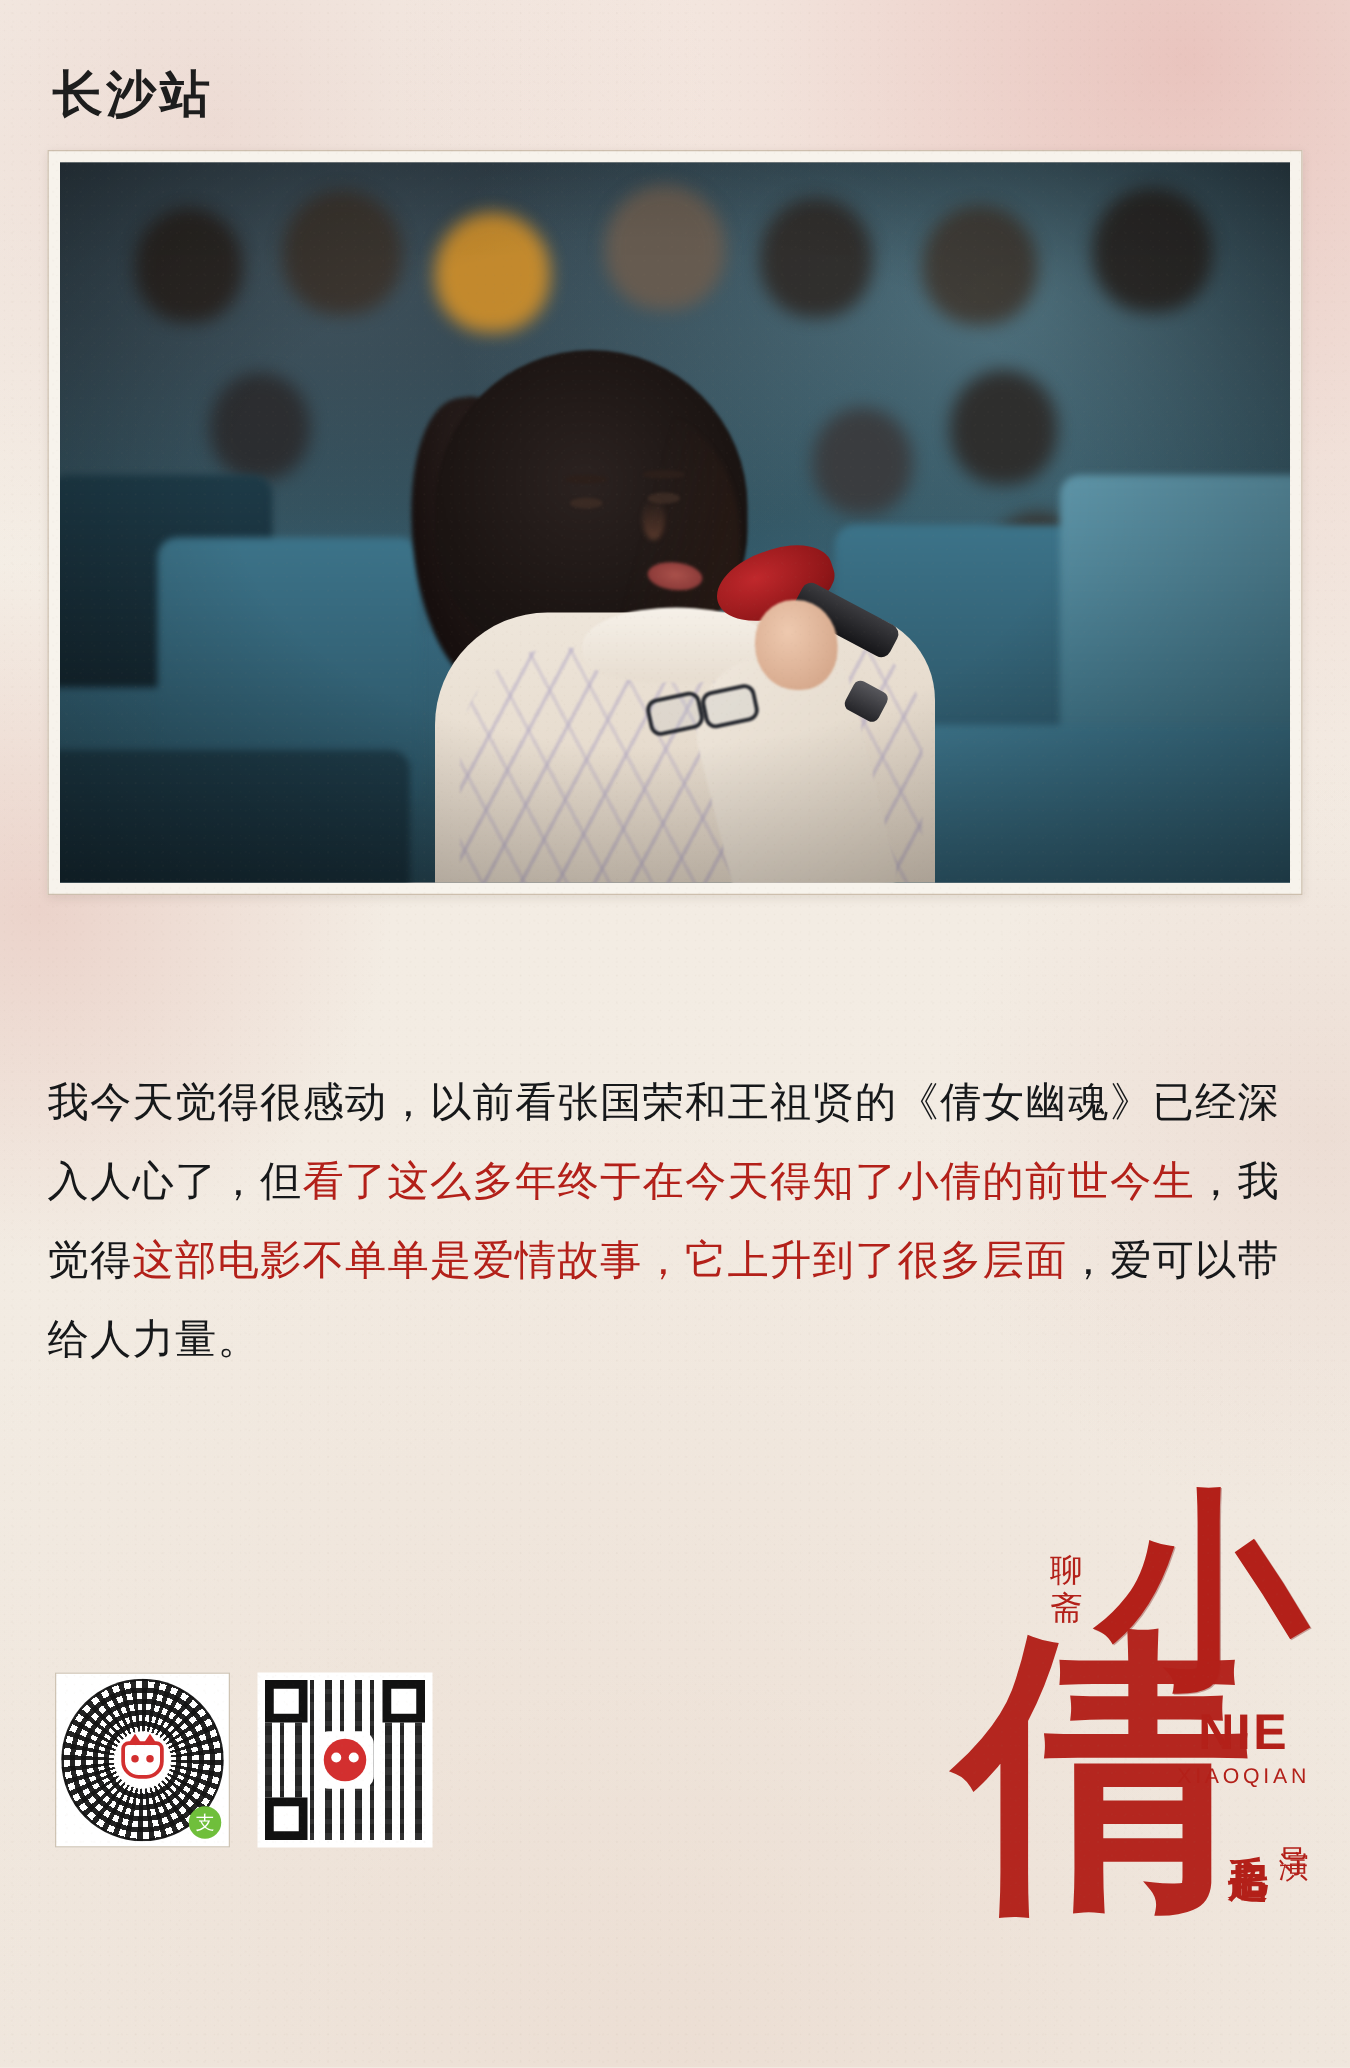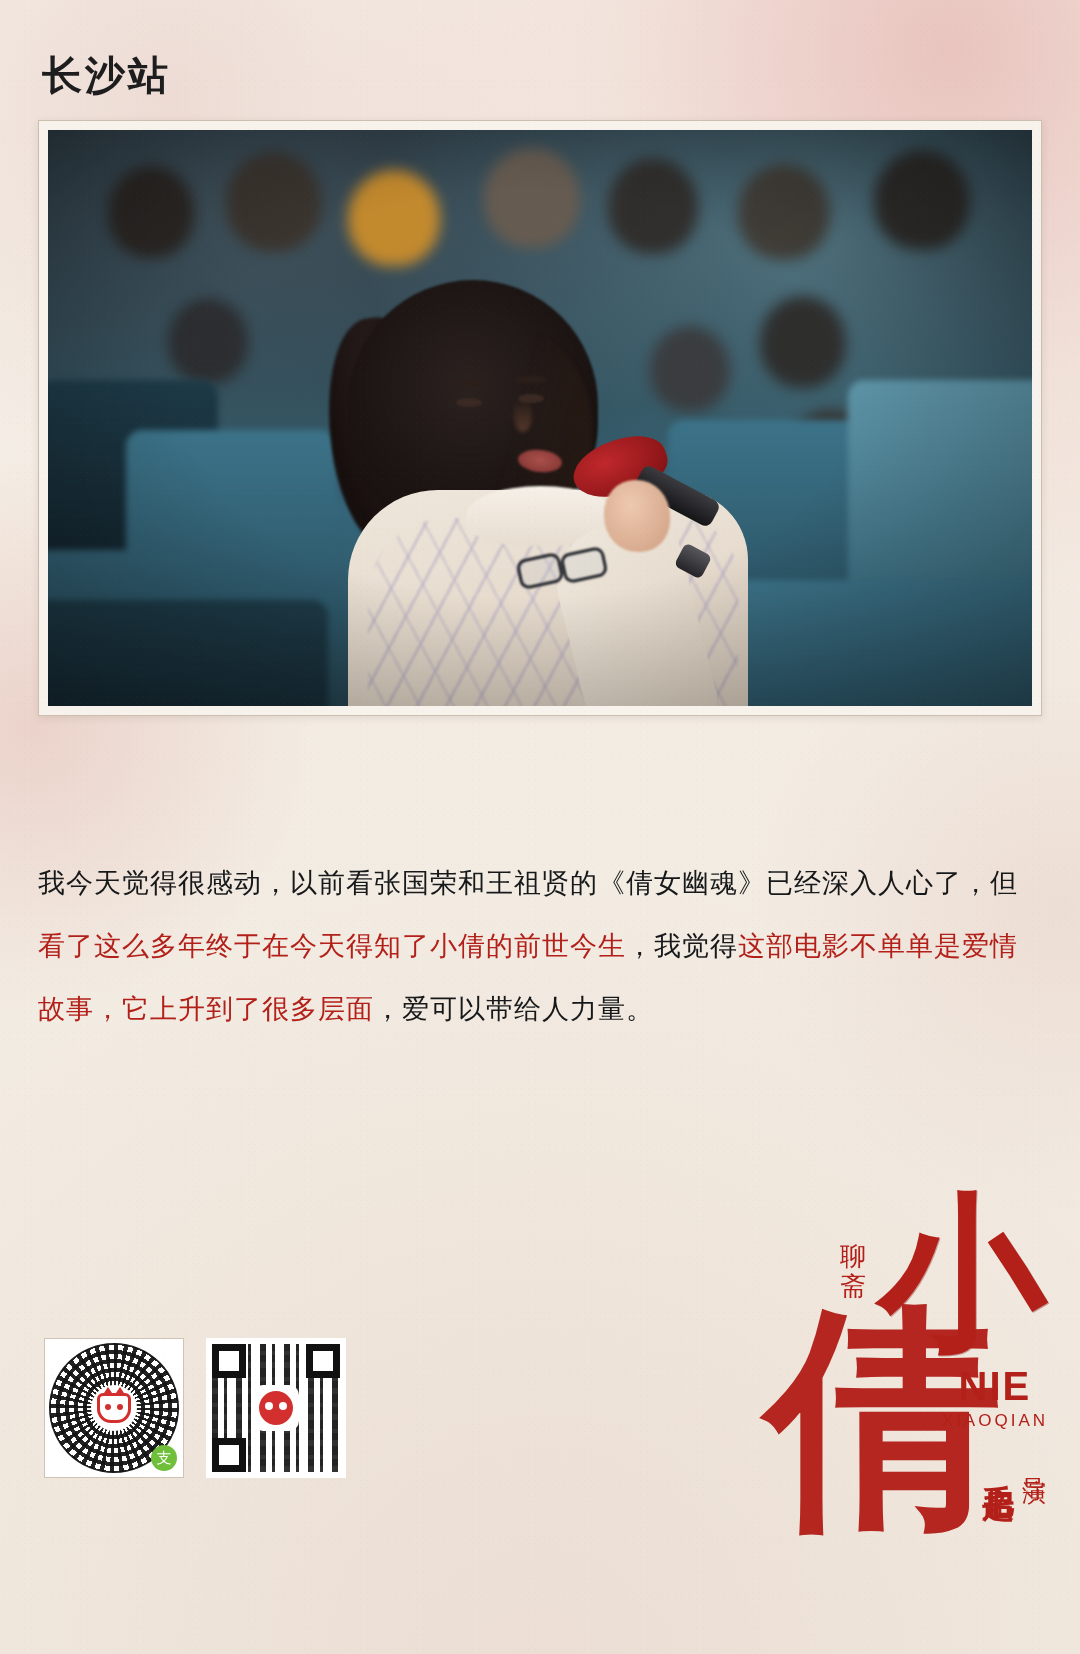--- a/index.html
+++ b/index.html
@@ -226,21 +226,21 @@
     font-weight: bold;
     letter-spacing: 2px;
     color: #b32019;
     font-family: "Liberation Serif", "DejaVu Serif", serif;
   }
   .quote {
     position: absolute;
     left: 38px;
     top: 852px;
     width: 1000px;
-    font-size: 27px;
+    font-size: 33px;
     line-height: 63px;
     letter-spacing: 1px;
     color: #16181a;
     font-family: Liberation Serif, serif;
   }
   .quote .hl { color: #b32019; }
 
   
   .qr-row {
     position: absolute;

